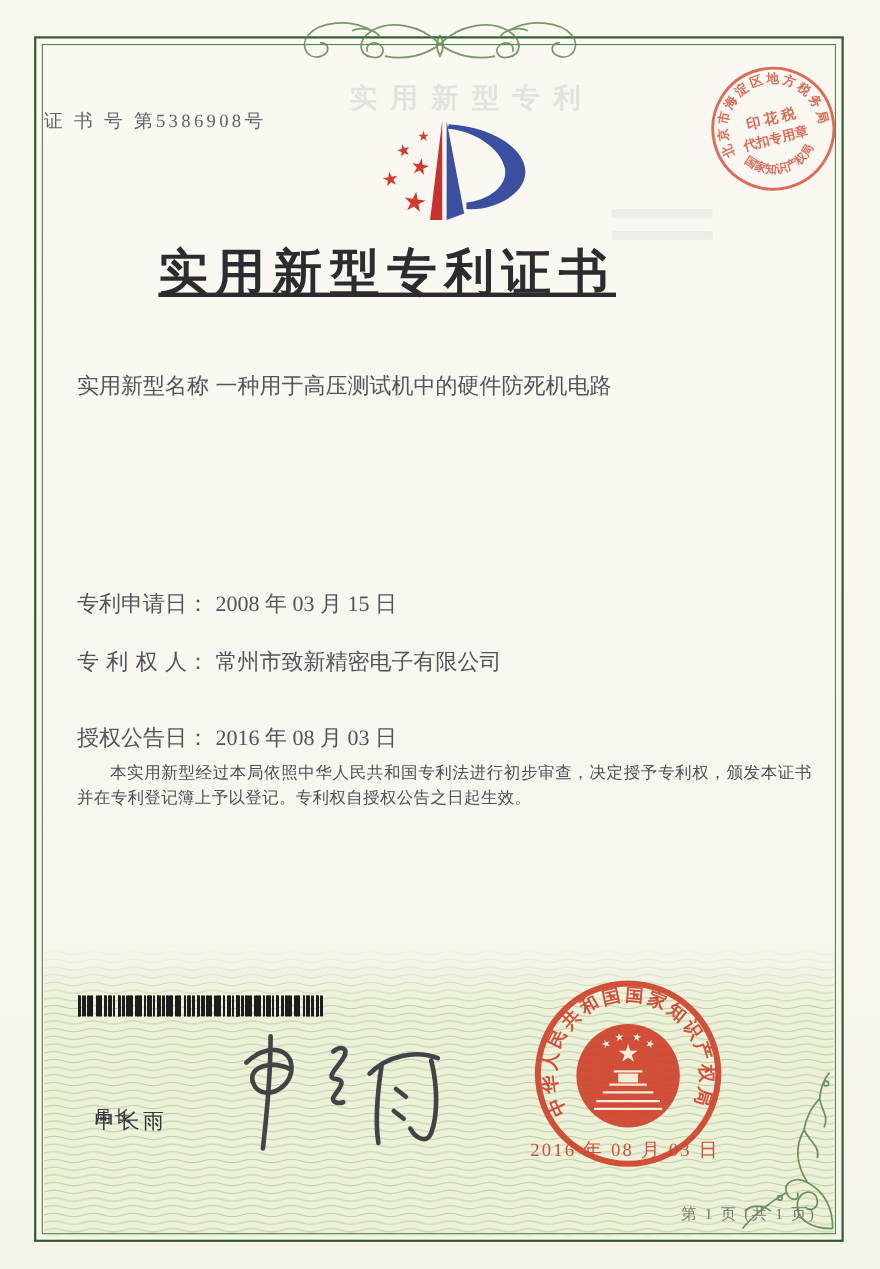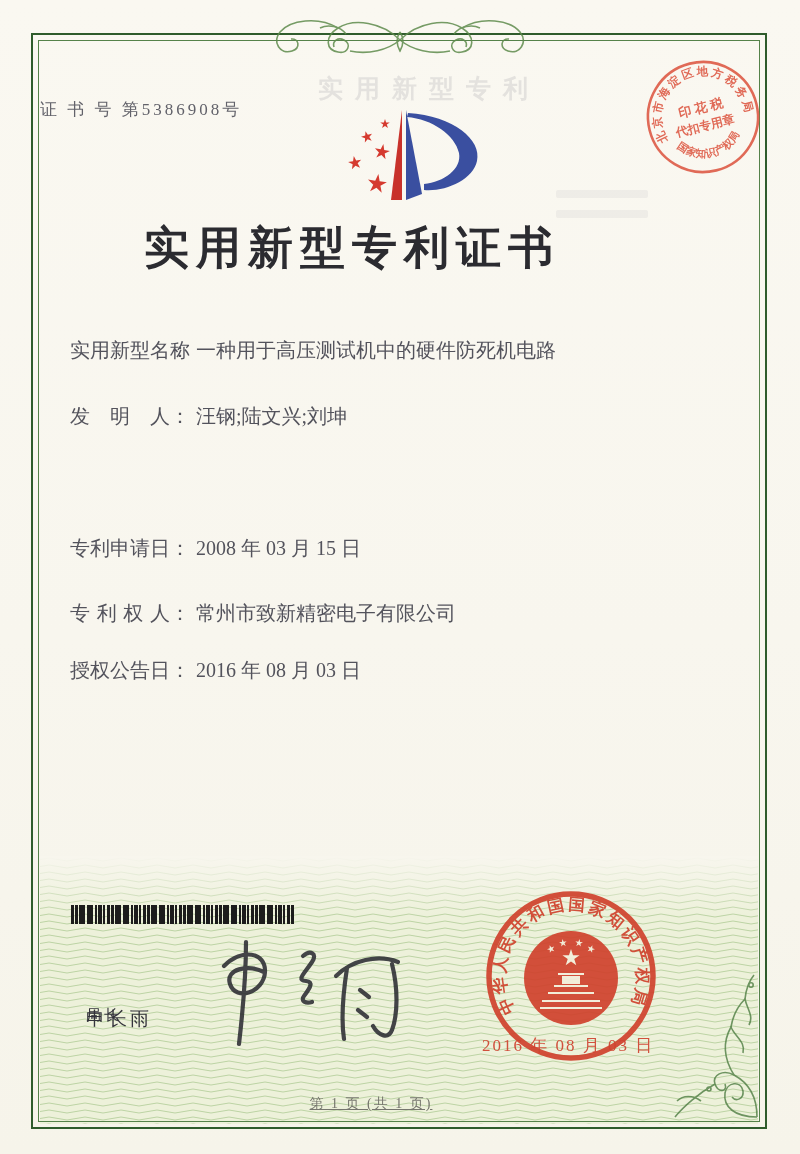--- a/index.html
+++ b/index.html
@@ -18,49 +18,49 @@
   .wave-fade{position:absolute;left:40px;top:856px;width:718px;height:60px;
     background:linear-gradient(180deg,#f8f6ee 0%,rgba(248,246,238,0) 100%);}
   
   .ghost-title{position:absolute;left:318px;top:72px;font-size:25px;font-weight:bold;
     letter-spacing:12px;color:rgba(140,140,150,0.20);filter:blur(0.6px);}
   .ghost-line{position:absolute;background:rgba(150,150,155,0.10);border-radius:2px;}
   
   .cert-no{position:absolute;left:40px;top:98px;font-size:17px;letter-spacing:3px;color:#62626a;}
   .logo{position:absolute;left:328px;top:102px;}
   .title{position:absolute;left:0;width:704px;top:218px;text-align:center;
-    font-size:45px;font-weight:600;letter-spacing:7px;color:#2b2b30;}
+    font-size:45px;font-weight:600;letter-spacing:7px;color:#2b2b30;text-decoration:underline;}
   
   .tax-stamp{position:absolute;left:628px;top:42px;transform:rotate(-14deg);opacity:.88;}
   
   .field{position:absolute;left:70px;width:670px;font-size:20px;color:#53535c;white-space:nowrap;}
   .field .lbl{display:inline-block;width:100px;text-align:justify;text-align-last:justify;}
   .field .sep{display:inline-block;margin-right:6px;}
-  .f0{top:337px}.f1{top:403px}.f2{top:469px}.f3{top:535px}.f4{top:600px}.f5{top:657px}
+  .f0{top:337px}.f1{top:403px}.f2{top:469px}.f3{top:535px}.f4{top:588px}.f5{top:657px}
   
   .body-text{position:absolute;left:70px;top:692px;width:668px;font-size:15px;
     line-height:23px;color:#4e4e57;text-align:justify;letter-spacing:.3px;}
   .body-text p{margin:0 0 7px 0;text-indent:2em;}
   
   .barcode{position:absolute;left:71px;top:905px;width:223px;height:19px;
     background:
       repeating-linear-gradient(90deg,#1c1c1c 0 2px,transparent 2px 4px),
       repeating-linear-gradient(90deg,#1c1c1c 0 3px,transparent 3px 9px),
       repeating-linear-gradient(90deg,#1c1c1c 0 1px,transparent 1px 6px);}
   
   .director-title{position:absolute;left:86px;top:1006px;font-size:15px;letter-spacing:3px;color:#33333b;}
   .director-name{position:absolute;left:86px;top:1006px;font-size:19px;letter-spacing:3px;color:#33333b;text-align:right;}
   .signature{position:absolute;left:190px;top:936px;}
   
   .seal{position:absolute;left:476px;top:881px;opacity:.93;}
   .seal-date{position:absolute;left:482px;top:1034px;font-size:17px;letter-spacing:2px;
     color:#cf4330;opacity:.92;}
   
-  .footer{position:absolute;left:0;top:1095px;width:742px;text-align:center;
-    font-size:14px;letter-spacing:2px;color:#76766e;text-decoration:underline;}
+  .footer{position:absolute;left:0;top:1095px;width:742px;text-align:right;
+    font-size:14px;letter-spacing:2px;color:#76766e;}
   
   .ornament-top{position:absolute;left:250px;top:10px;}
   .ornament-corner{position:absolute;left:615px;top:965px;}
 </style>
 </head>
 <body>
 
 <div class="page">
 
   <svg class="waves" width="718" height="268">
@@ -139,34 +139,32 @@
     <text font-size="10.5" fill="#dd5742" font-weight="bold">
       <textPath href="#taxBot" textLength="74">国家知识产权局</textPath>
     </text>
     <text x="75" y="70" text-anchor="middle" font-size="13" fill="#dd5742" font-weight="bold">印 花 税</text>
     <text x="75" y="88" text-anchor="middle" font-size="12" fill="#dd5742" font-weight="bold">代扣专用章</text>
   </svg>
 
   <div class="field f0">
     <span class="lbl">实用新型名称</span><span class="sep">：</span><span>一种用于高压测试机中的硬件防死机电路</span>
   </div>
-  <div class="field f1">
-    <span class="lbl">发明人</span><span class="sep">：</span><span>汪钢;陆文兴;刘坤</span>
-  </div>
   <div class="field f3">
     <span class="lbl">专利申请日</span><span class="sep">：</span><span>2008 年 03 月 15 日</span>
   </div>
   <div class="field f4">
     <span class="lbl">专利权人</span><span class="sep">：</span><span>常州市致新精密电子有限公司</span>
   </div>
   <div class="field f5">
     <span class="lbl">授权公告日</span><span class="sep">：</span><span>2016 年 08 月 03 日</span>
   </div>
 
   <div class="body-text">
+    <p>本实用新型经过本局依照中华人民共和国专利法进行初步审查，决定授予专利权，颁发本证书并在专利登记簿上予以登记。专利权自授权公告之日起生效。</p>
   </div>
 
   <div class="barcode"></div>
 
   <div class="director-title">局长</div>
   <div class="director-name">申长雨</div>
 
   <svg class="signature" width="225" height="112" viewBox="0 0 225 112">
     <g fill="none" stroke="#26262e" stroke-width="4.2" stroke-linecap="round" opacity="0.85">
       <path d="M34,30 C52,12 76,16 75,36 C74,56 46,66 40,48 C35,33 58,28 74,36"></path>

